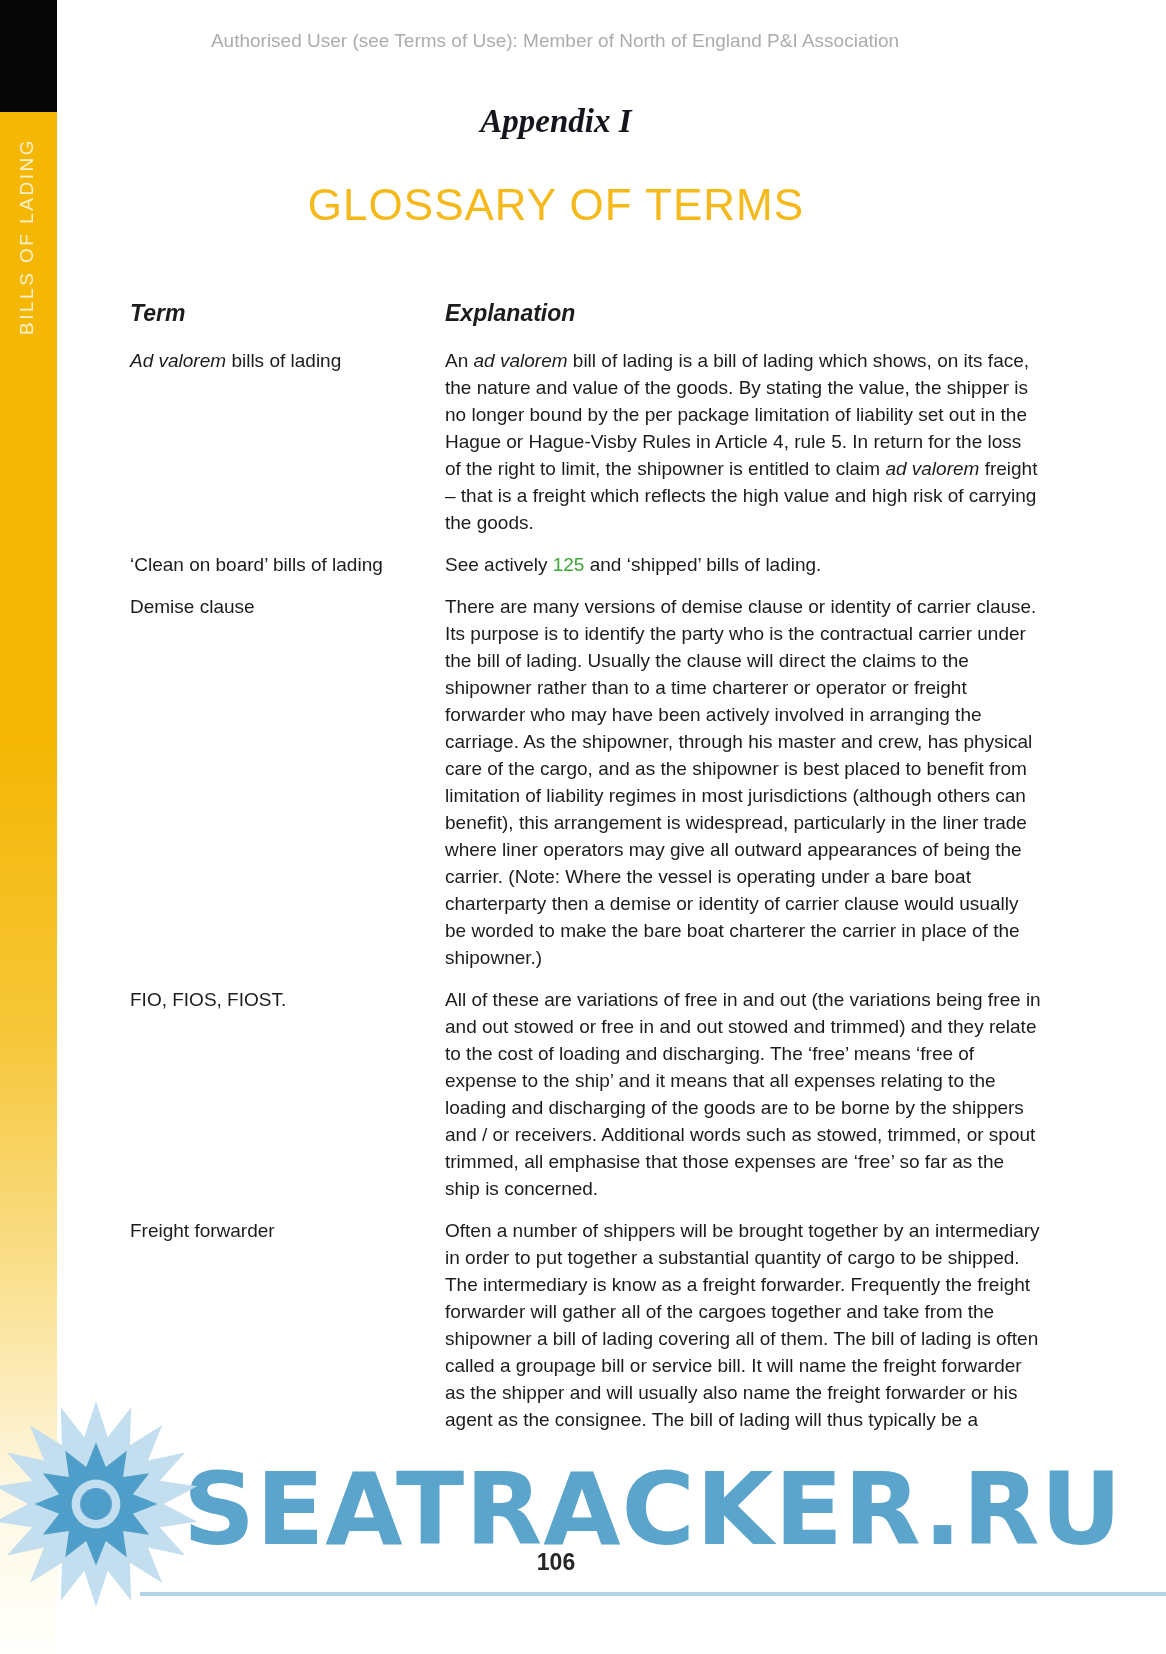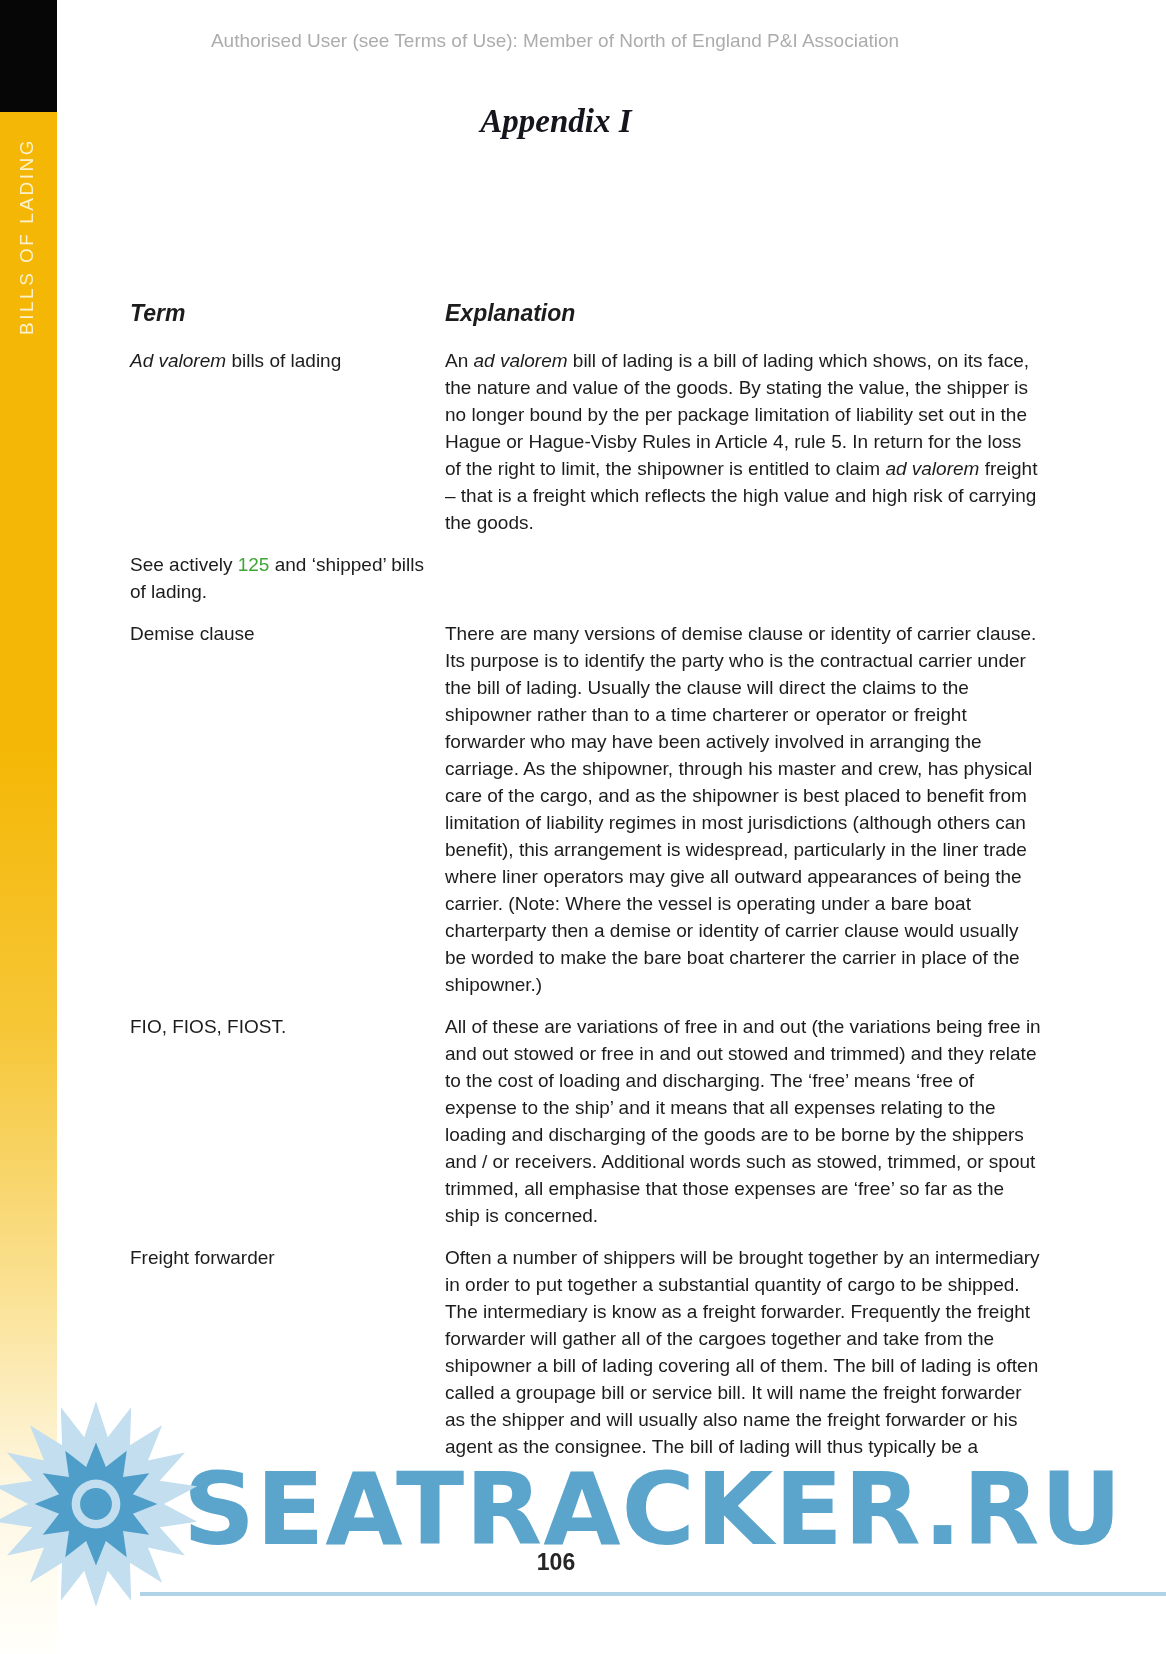--- a/index.html
+++ b/index.html
@@ -125,32 +125,34 @@
 <div class="page">
 
   <div class="sidebar">
     <div class="sidebar-black"></div>
   </div>
   <div class="sidebar-label">BILLS OF LADING</div>
 
   <div class="header-text">Authorised User (see Terms of Use): Member of North of England P&amp;I Association</div>
 
   <div class="title">Appendix I</div>
+  <div class="subtitle">GLOSSARY OF TERMS</div>
 
   <div class="glossary">
     <div class="row head-row">
       <div class="term-cell">Term</div>
       <div class="expl-cell">Explanation</div>
     </div>
     <div>
         <div class="row">
           <div class="term-cell"><span class="it">Ad valorem</span><span> bills of lading</span></div>
           <div class="expl-cell"><span>An </span><span class="it">ad valorem</span><span> bill of lading is a bill of lading which shows, on its face, the nature and value of the goods. By stating the value, the shipper is no longer bound by the per package limitation of liability set out in the Hague or Hague-Visby Rules in Article 4, rule 5. In return for the loss of the right to limit, the shipowner is entitled to claim </span><span class="it">ad valorem</span><span> freight – that is a freight which reflects the high value and high risk of carrying the goods.</span></div>
         </div>
         <div class="row">
+          <div class="term-cell"><span>‘Clean on board’ bills of lading</span></div>
           <div class="expl-cell"><span>See actively </span><span style="color: rgb(63, 165, 53);">125</span><span> and ‘shipped’ bills of lading.</span></div>
         </div>
         <div class="row">
           <div class="term-cell"><span>Demise clause</span></div>
           <div class="expl-cell"><span>There are many versions of demise clause or identity of carrier clause. Its purpose is to identify the party who is the contractual carrier under the bill of lading. Usually the clause will direct the claims to the shipowner rather than to a time charterer or operator or freight forwarder who may have been actively involved in arranging the carriage. As the shipowner, through his master and crew, has physical care of the cargo, and as the shipowner is best placed to benefit from limitation of liability regimes in most jurisdictions (although others can benefit), this arrangement is widespread, particularly in the liner trade where liner operators may give all outward appearances of being the carrier. (Note: Where the vessel is operating under a bare boat charterparty then a demise or identity of carrier clause would usually be worded to make the bare boat charterer the carrier in place of the shipowner.)</span></div>
         </div>
         <div class="row">
           <div class="term-cell"><span>FIO, FIOS, FIOST.</span></div>
           <div class="expl-cell"><span>All of these are variations of free in and out (the variations being free in and out stowed or free in and out stowed and trimmed) and they relate to the cost of loading and discharging. The ‘free’ means ‘free of expense to the ship’ and it means that all expenses relating to the loading and discharging of the goods are to be borne by the shippers and / or receivers. Additional words such as stowed, trimmed, or spout trimmed, all emphasise that those expenses are ‘free’ so far as the ship is concerned.</span></div>
         </div>

